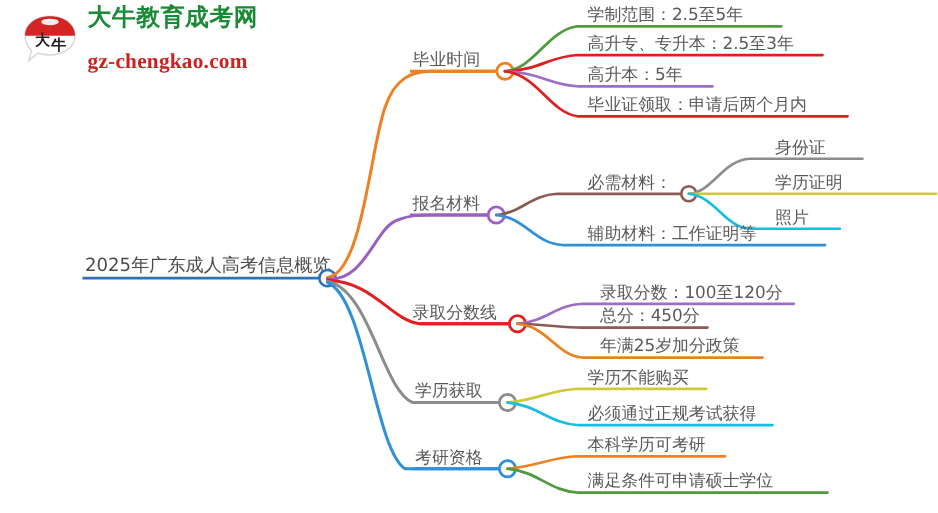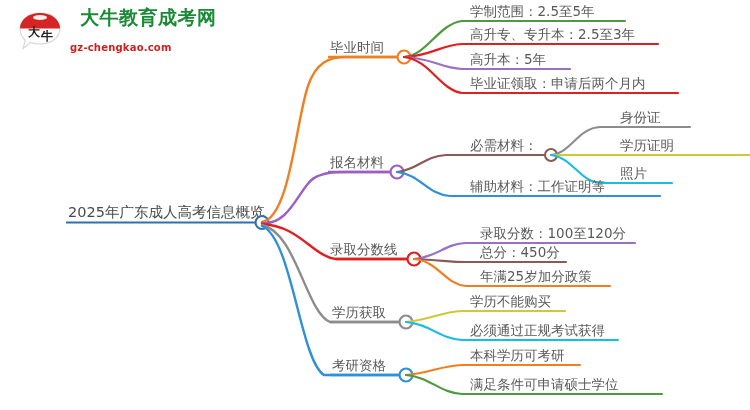--- a/index.html
+++ b/index.html
@@ -35,29 +35,29 @@
     flex-direction: column;
     justify-content: center;
     line-height: 1.05;
   }
   #logo-title {
     color: #1a8a36;
     font-size: 19px;
     font-weight: bold;
     letter-spacing: 0.5px;
     white-space: nowrap;
-    margin-left: 10px;
   }
   #logo-sub {
     color: #d01f1f;
-    font-size: 10px;
+    font-size: 17px;
     font-weight: bold;
     letter-spacing: 0.2px;
     white-space: nowrap;
     margin-top: 15px;
+    font-family: Liberation Serif, serif;
   }
   
   #map {
     position: absolute;
     left: 0; top: 0;
     width: 750px; height: 410px;
   }
   .mm-label {
     fill: #595959;
     font-family: "DejaVu Sans", "Liberation Sans", sans-serif;

